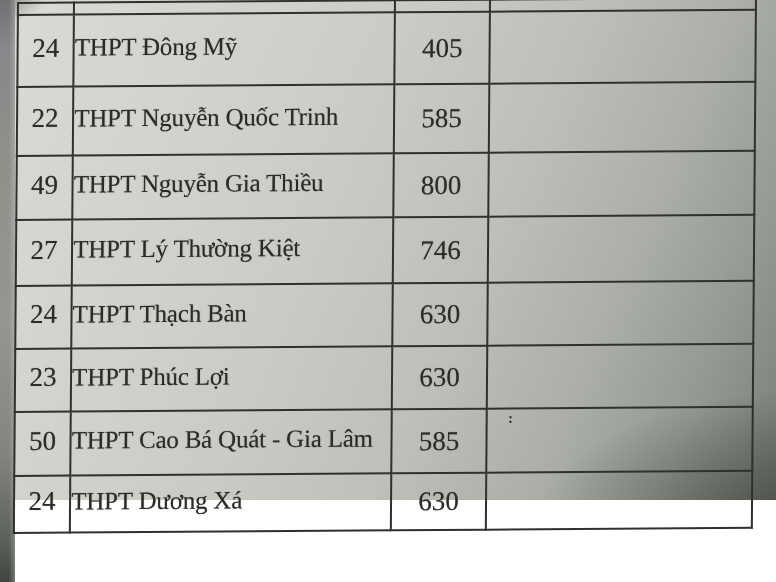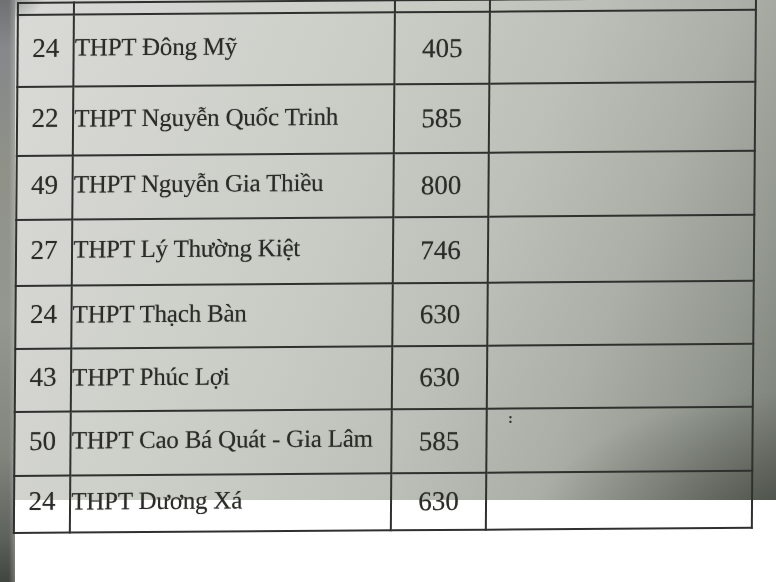--- a/index.html
+++ b/index.html
@@ -165,21 +165,21 @@
     <td class="c2">
       <span>THPT Thạch Bàn</span>
     </td>
     <td class="c3">
       <span>630</span>
     </td>
     <td class="c4"></td>
   </tr>
         <tr style="height: 63px;">
     <td class="c1">
-      <span>43</span>
+      <span>23</span>
     </td>
     <td class="c2">
       <span>THPT Phúc Lợi</span>
     </td>
     <td class="c3">
       <span>630</span>
     </td>
     <td class="c4"></td>
   </tr>
         <tr style="height: 64px;">

